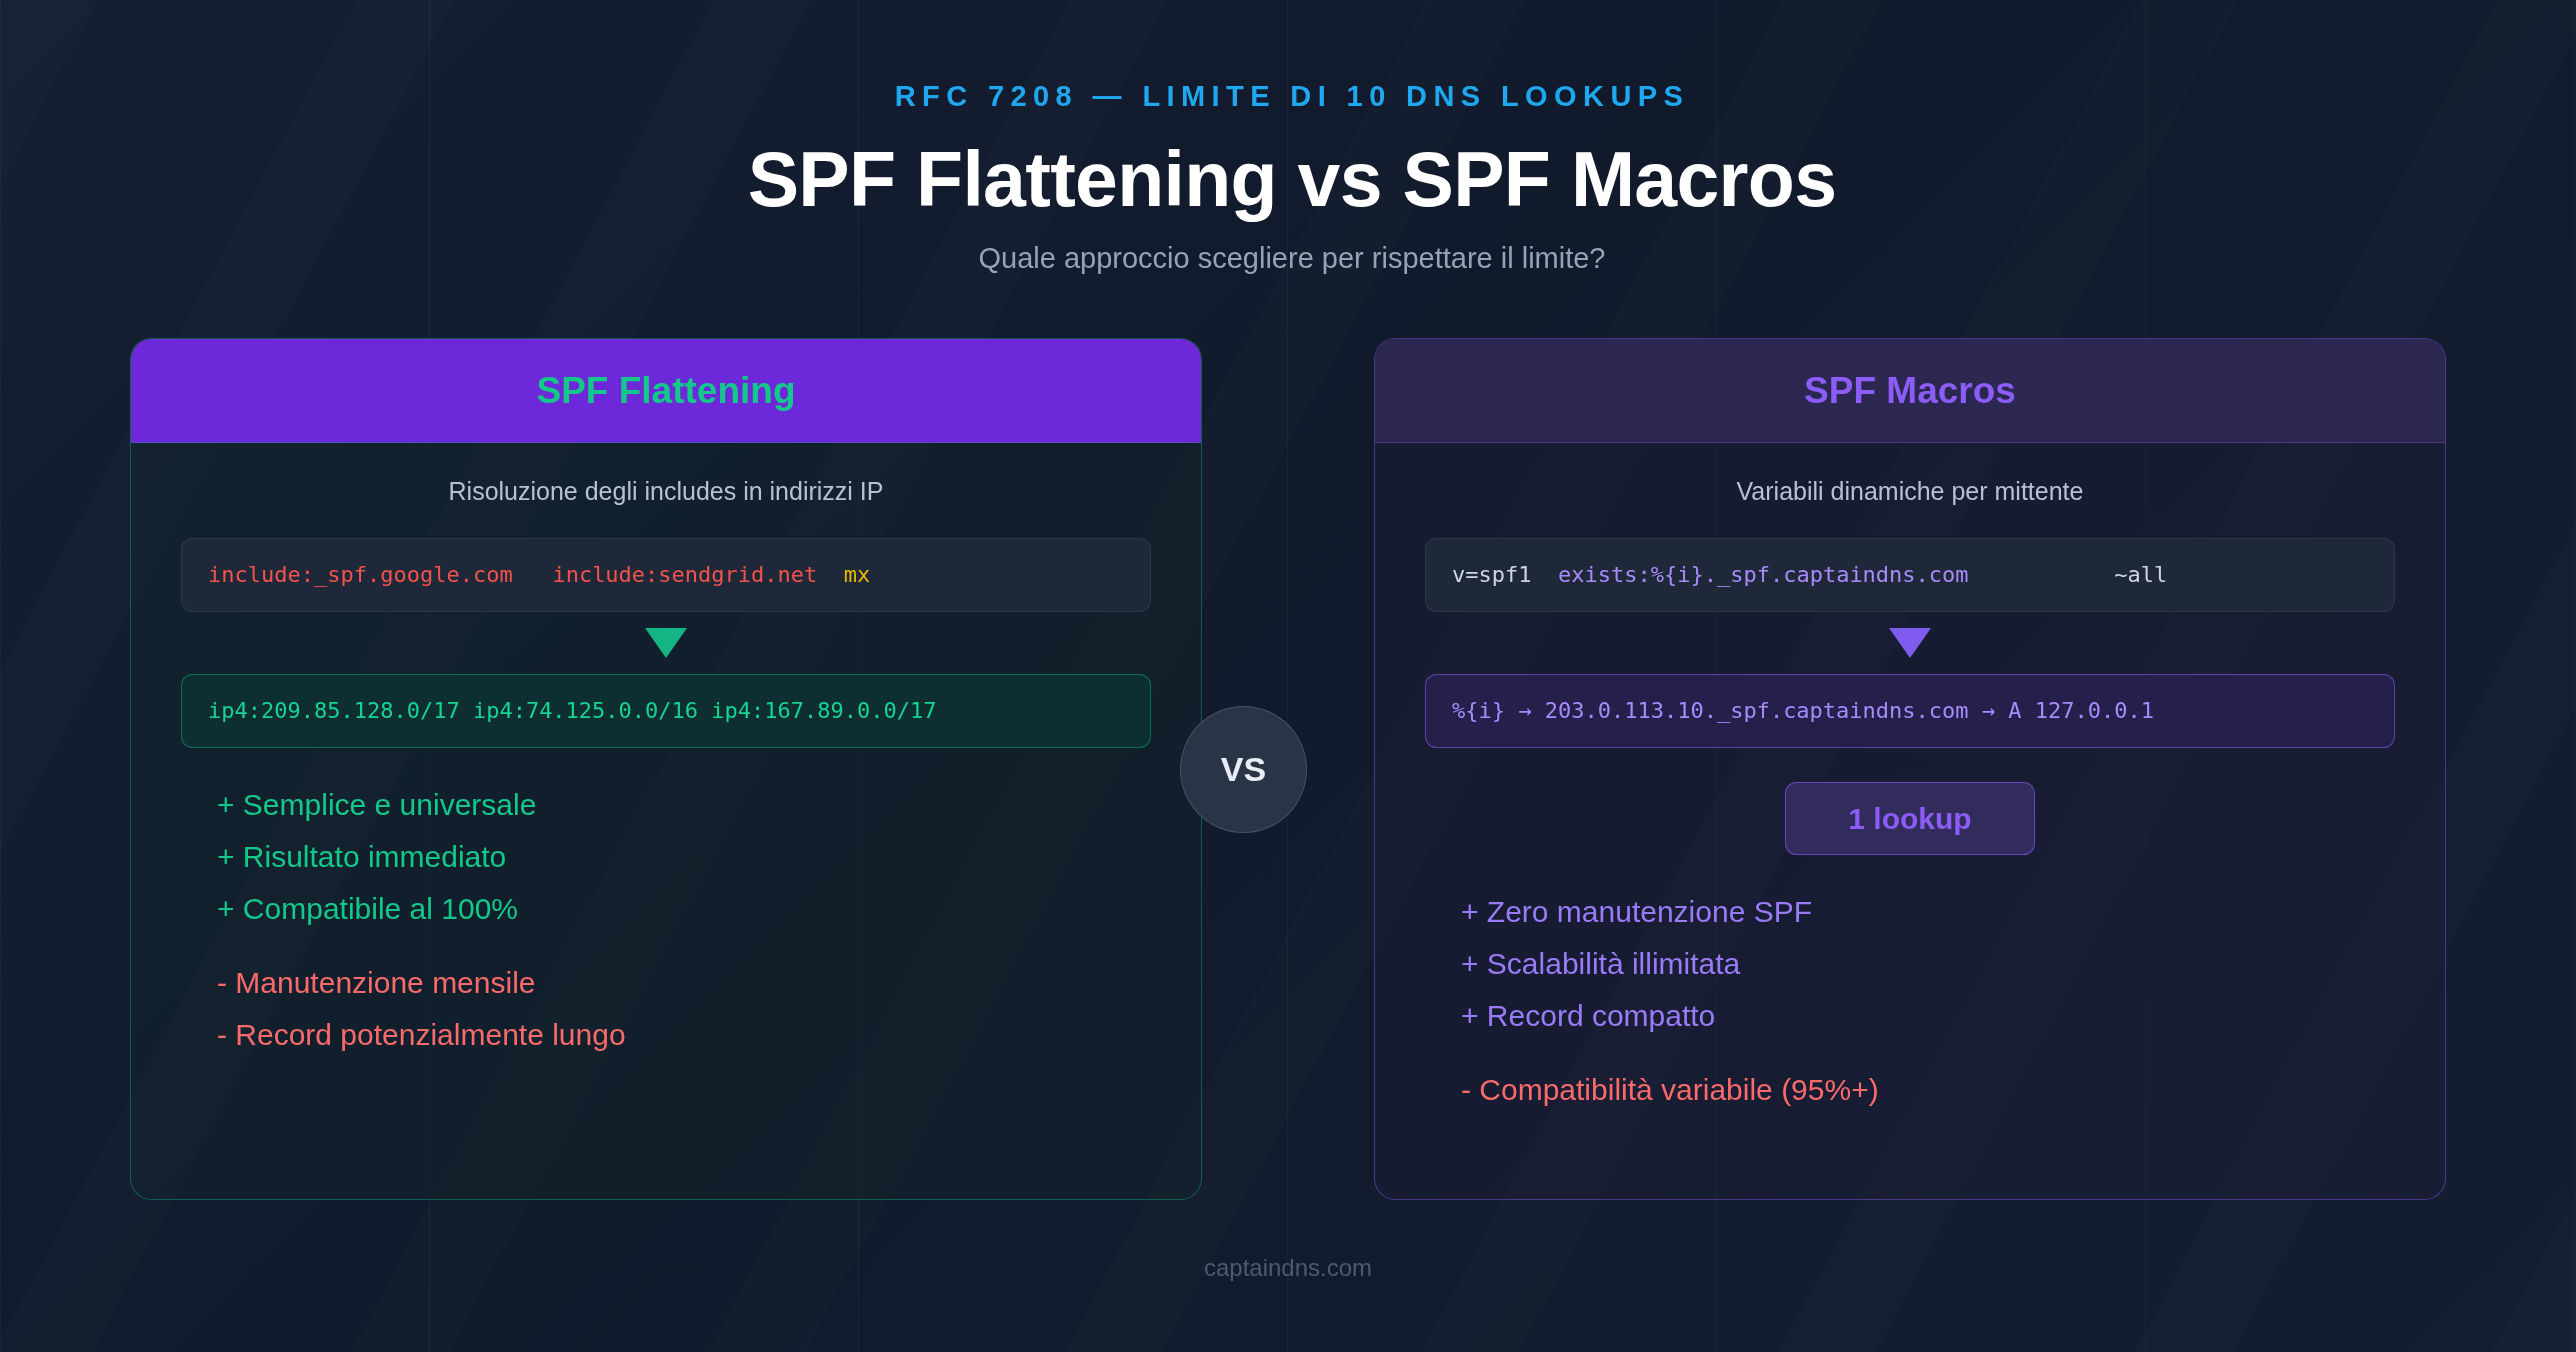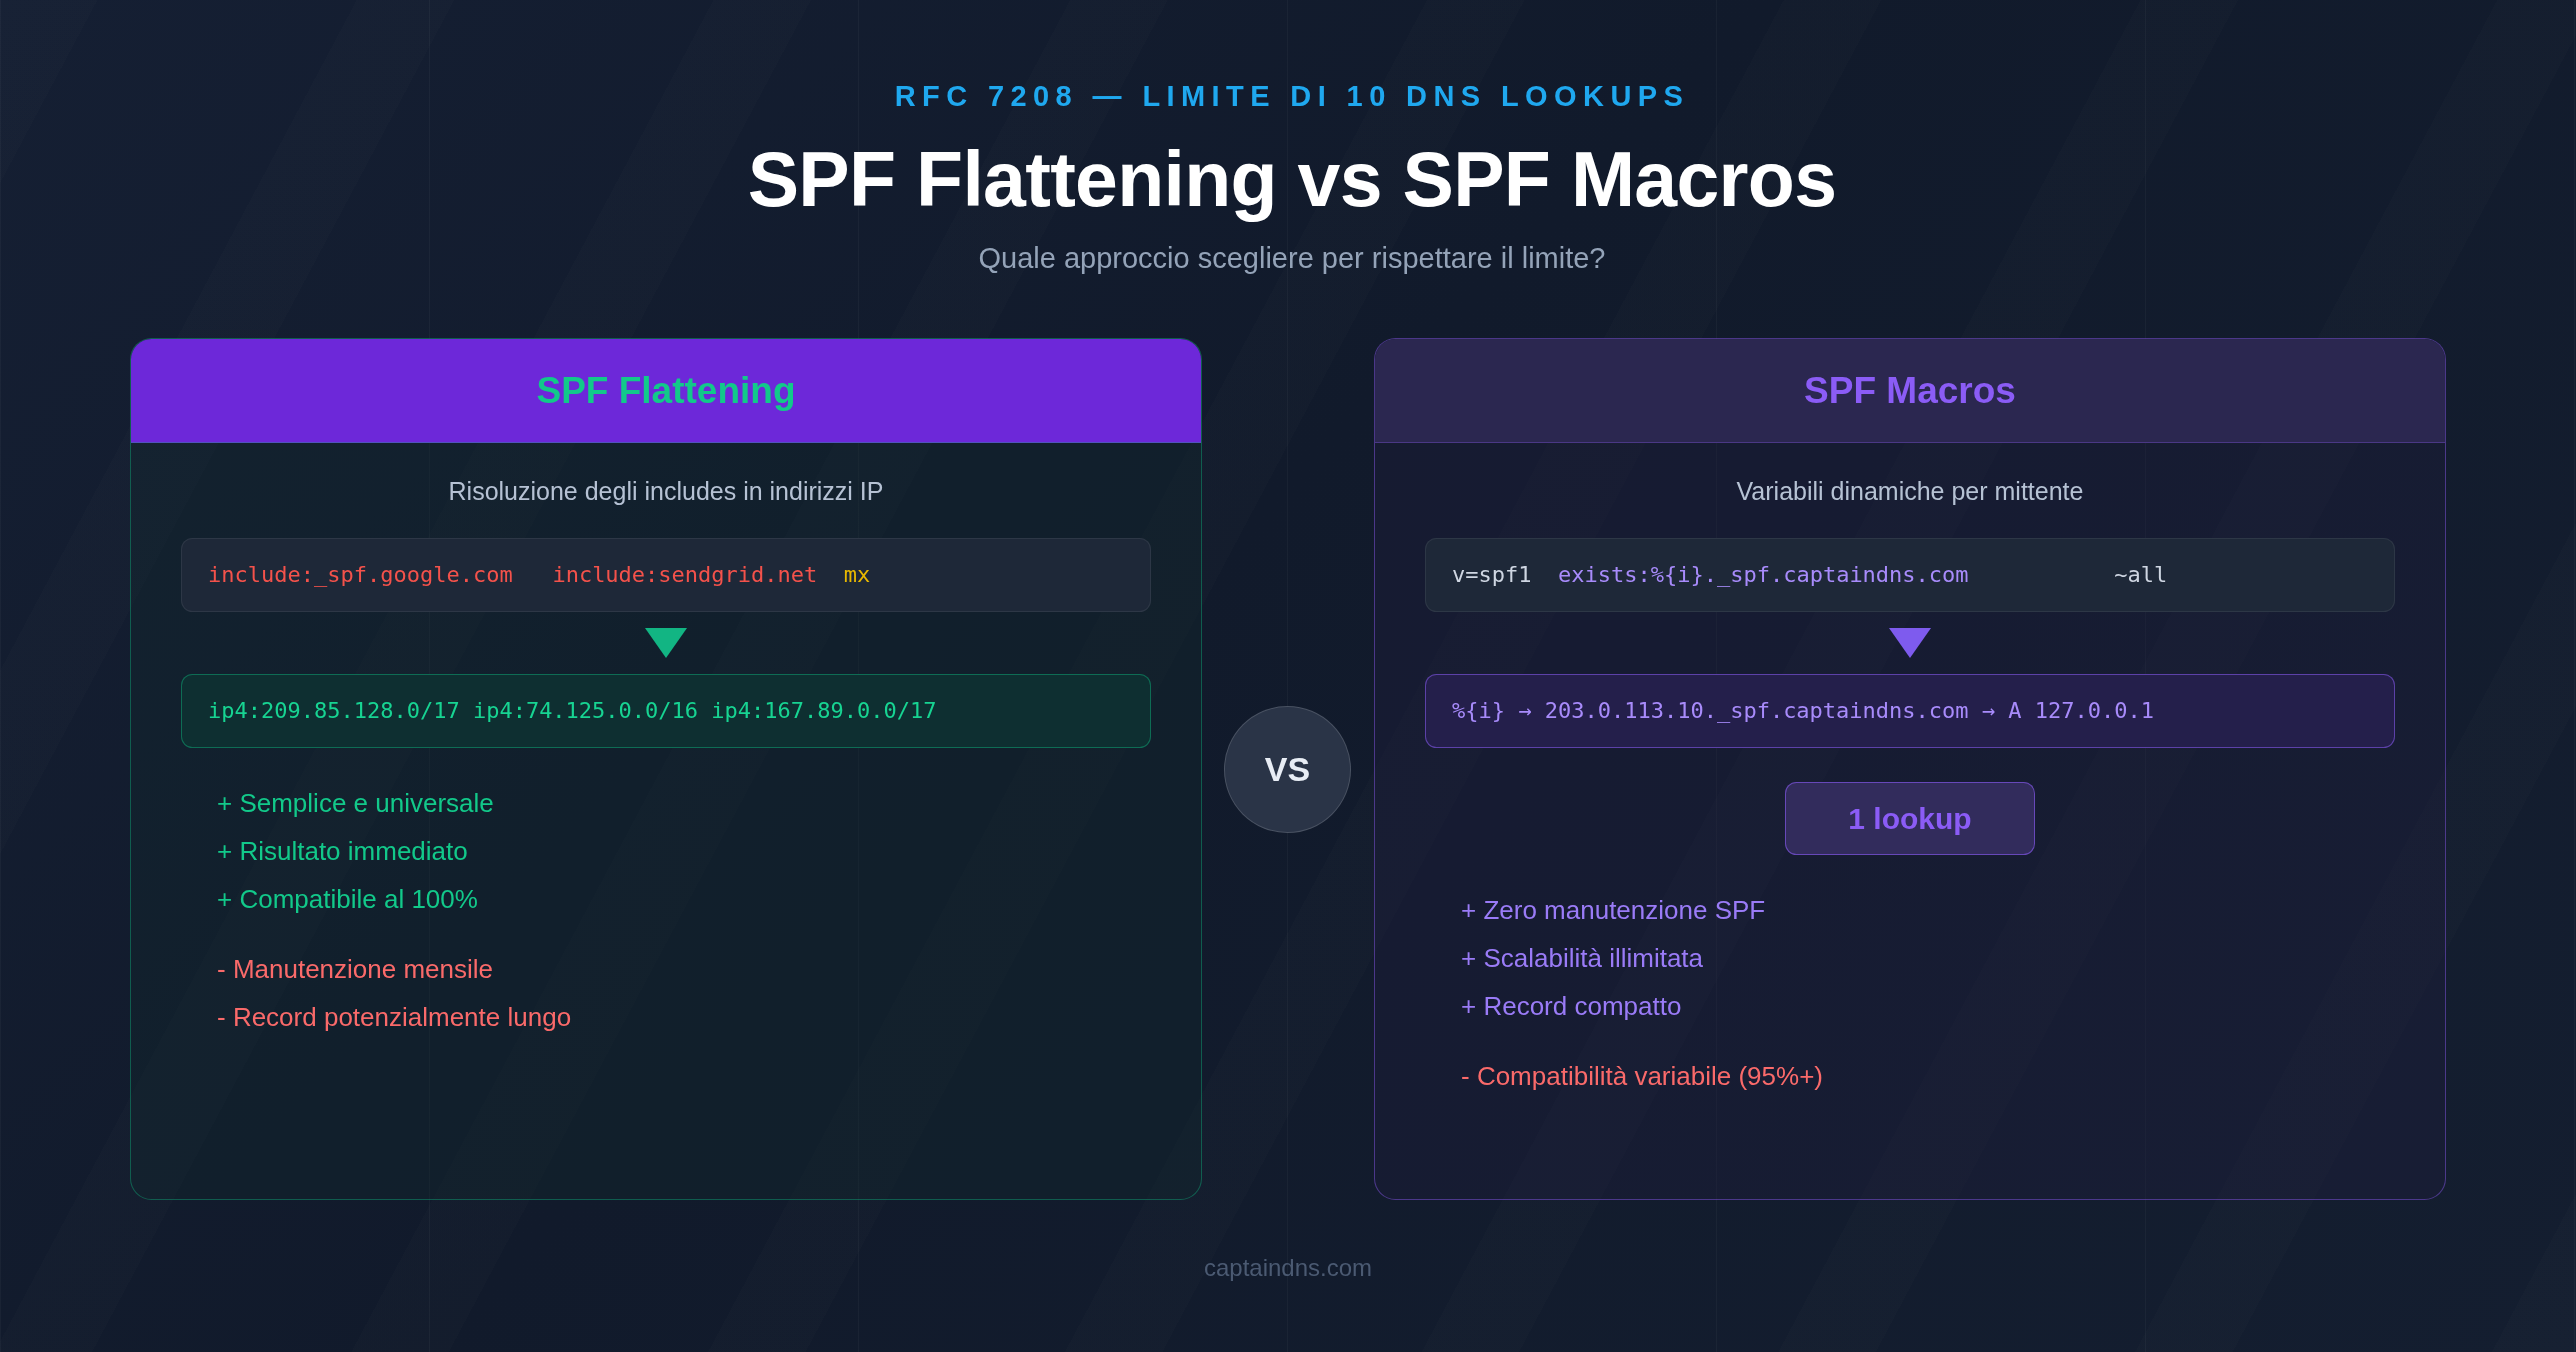--- a/index.html
+++ b/index.html
@@ -164,31 +164,31 @@
     color: #12c98a;
   }
   #card-macros .pill {
     background: #322c5c;
     border: 1.4px solid rgba(139,92,246,0.60);
     color: #8b5cf6;
   }
 
   
   .prosncons { margin-top: 42px; padding-left: 36px; }
-  .pc-item { font-size: 26px; line-height: 1.0; margin-bottom: 22px; }
+  .pc-item { font-size: 30px; line-height: 1.0; margin-bottom: 22px; }
   .pc-item:last-child { margin-bottom: 0; }
   .cons-group { margin-top: 44px; }
   #card-flattening .pros .pc-item { color: #12c98a; }
   #card-macros     .pros .pc-item { color: #9a7bf7; }
   .cons .pc-item { color: #fa6a6a; }
 
   
   #vs-badge {
     position: absolute;
-    left: 1224px;
+    left: 1180px;
     top: 706px;
     width: 127px;
     height: 127px;
     border-radius: 50%;
     background: #2a3447;
     border: 1.4px solid rgba(255,255,255,0.15);
     display: flex;
     align-items: center;
     justify-content: center;
     font-size: 34px;

